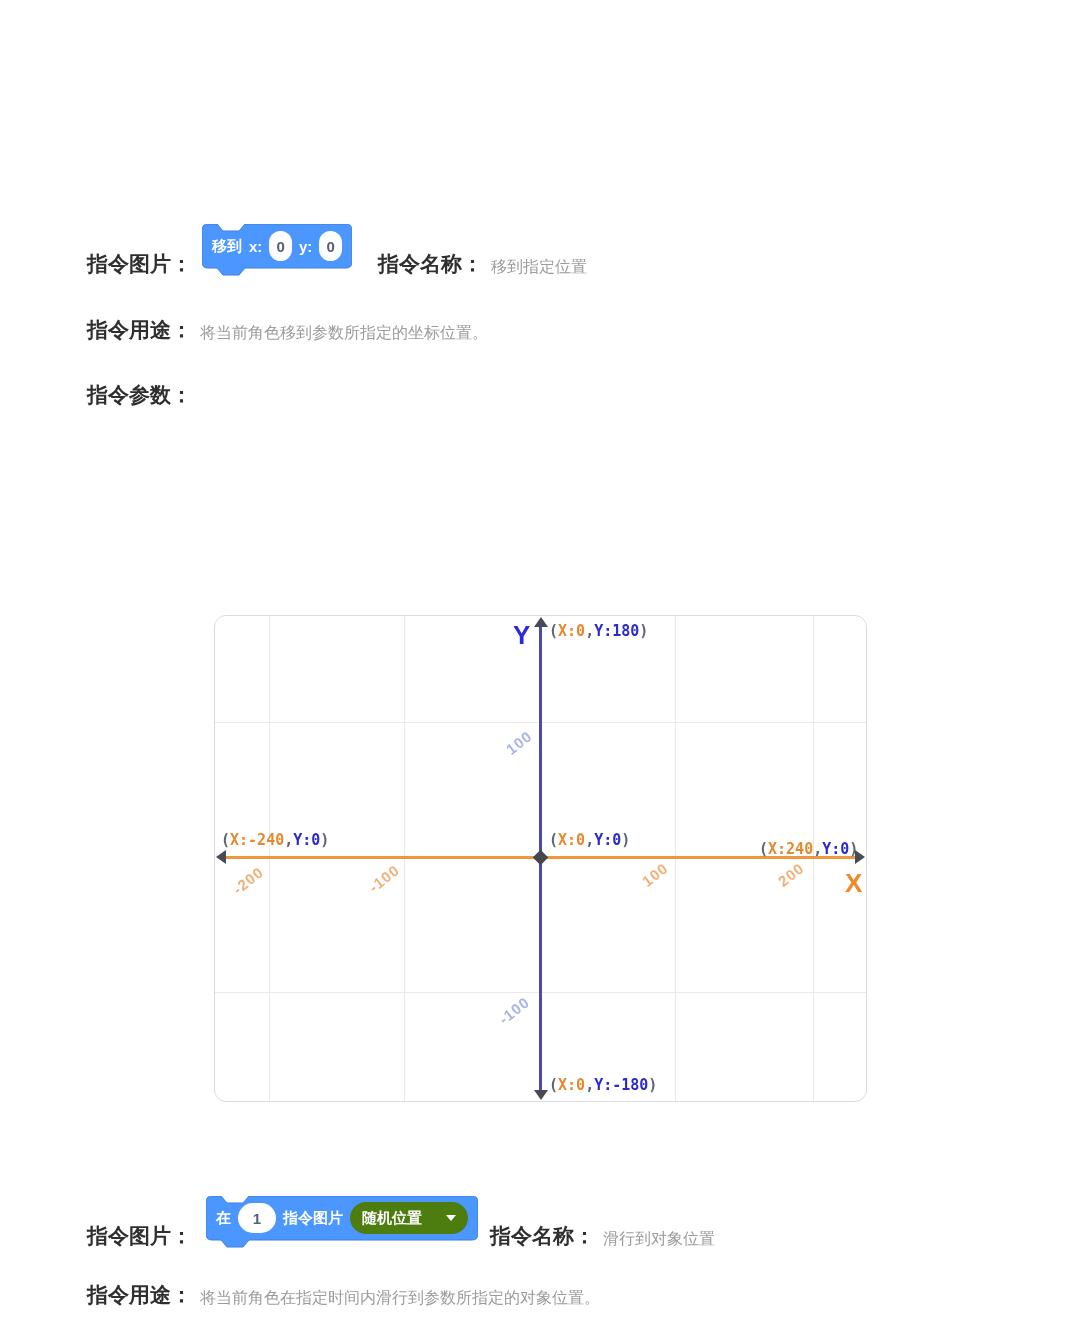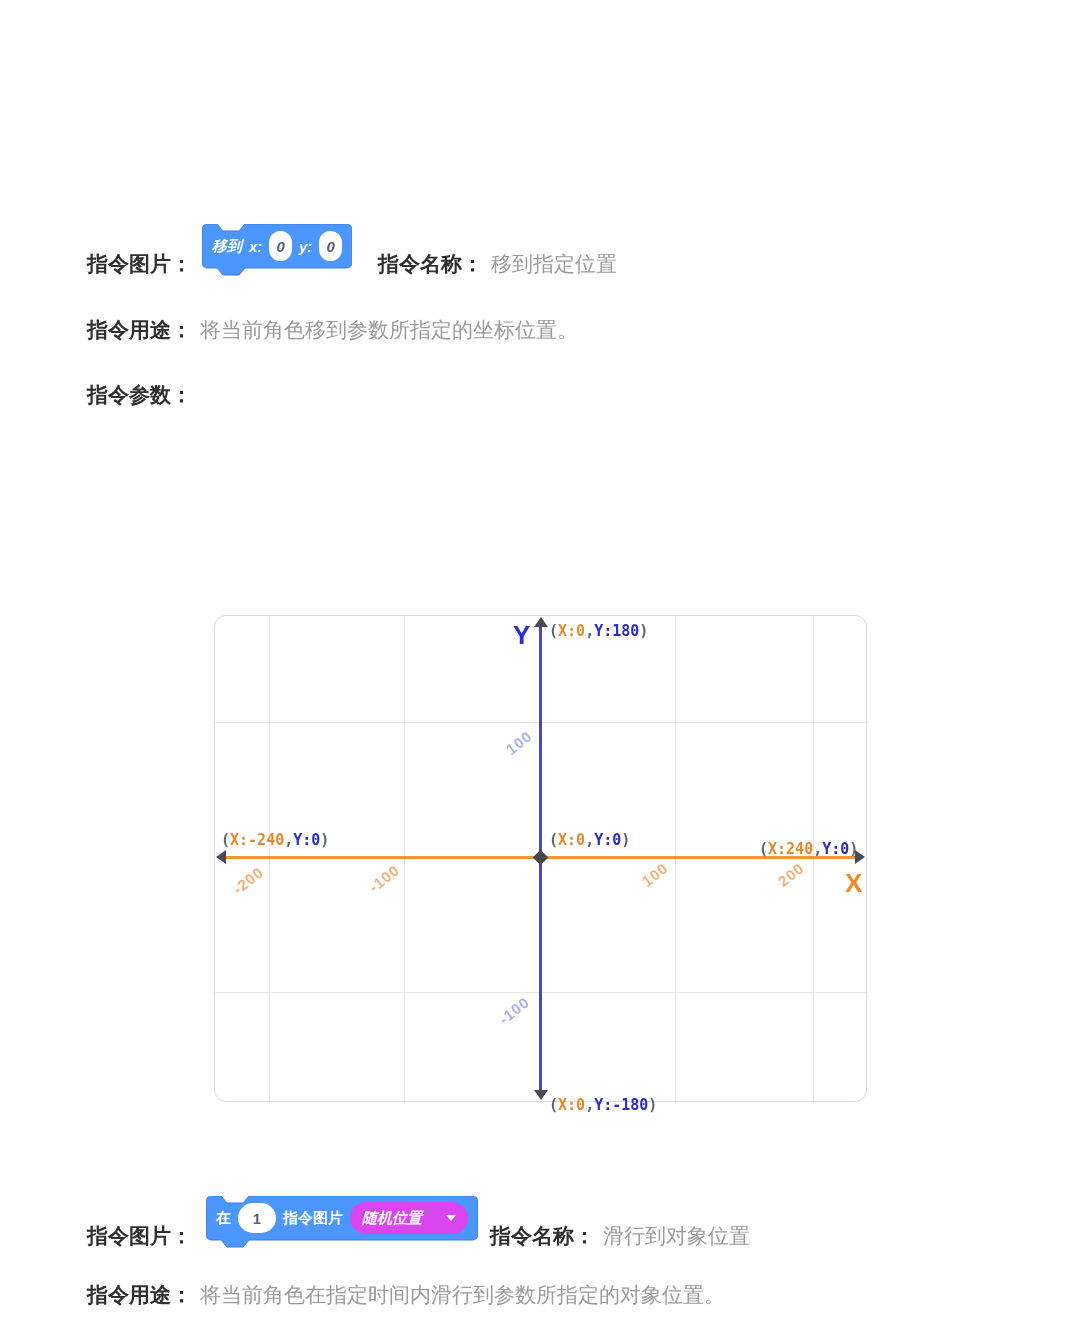--- a/index.html
+++ b/index.html
@@ -13,42 +13,42 @@
   
   .para {
     font-size:21px; line-height:38px; color:#9b9b9b; text-align:justify;
     letter-spacing:0.5px;
   }
   .para.stage { line-height:40px; }
 
   
   .row { display:flex; align-items:flex-end; }
   .lbl { font-size:21px; font-weight:bold; color:#2f2f2f; white-space:nowrap; }
-  .val { font-size:21px; color:#9b9b9b; white-space:nowrap; }
+  .val { font-size:16px; color:#9b9b9b; white-space:nowrap; }
 
   
   .sblock { position:relative; }
   .sblock svg { display:block; }
   .sblock .content {
     position:absolute; left:0; top:0; height:44px; width:100%;
     display:flex; align-items:center; justify-content:center; gap:7px;
     padding:0 10px;
   }
   .sblock .btxt { color:#ffffff; font-size:15px; font-weight:bold; white-space:nowrap; }
   .oval {
     background:#ffffff; border-radius:15px; height:30px;
     display:flex; align-items:center; justify-content:center;
     color:#575e75; font-size:15px; font-weight:bold;
   }
   .oval.w46 { width:46px; }
   .oval.w38 { width:38px; }
   .dropdown {
-    background:#d946ef; border-radius:16px; height:32px; padding:0 12px;
+    background:#4d7c0f; border-radius:16px; height:32px; padding:0 12px;
     display:flex; align-items:center; gap:24px;
-    color:#ffffff; font-size:15px; font-weight:bold; white-space:nowrap;font-style:italic;
+    color:#ffffff; font-size:15px; font-weight:bold; white-space:nowrap;
   }
   .caret {
     width:0; height:0; border-left:5px solid transparent;
     border-right:5px solid transparent; border-top:6px solid #ffffff;
   }
 
   
   .diagram {
     left:214px; top:615px; width:653px; height:487px;
     border:1px solid #d8dce2; border-radius:12px; background:#ffffff;
@@ -85,21 +85,21 @@
 </style>
 </head>
 <body>
 
 <div class="page">
 
 
   <div class="abs row" style="left:87px; top:224px; height:54px;">
     <span class="lbl">指令图片：</span>
     <span style="width:10px;"></span>
-    <span class="sblock" style="width:150px; height:54px;font-style:italic;">
+    <span class="sblock" style="width:150px; height:54px;">
       <svg width="150" height="54" viewBox="0 0 150 54">
         <path d="M6,0 H15 L21,7 H37 L43,0 H144 Q150,0 150,6 V38 Q150,44 144,44 H43 L37,51 H21 L15,44 H6 Q0,44 0,38 V6 Q0,0 6,0 Z" fill="#4C97FF" stroke="#3a7fe8" stroke-width="1"></path>
       </svg>
       <span class="content">
         <span class="btxt">移到</span>
         <span class="btxt">x:</span>
         <span class="oval w46">0</span>
         <span class="btxt">y:</span>
         <span class="oval w46">0</span>
       </span>
@@ -147,21 +147,21 @@
     </div>
     <div class="pt" style="left:6px; top:215px;">
       <span class="pn">(</span><span class="px">X:-240</span><span class="pn">,</span><span class="py">Y:0</span><span class="pn">)</span>
     </div>
     <div class="pt" style="left:334px; top:215px;">
       <span class="pn">(</span><span class="px">X:0</span><span class="pn">,</span><span class="py">Y:0</span><span class="pn">)</span>
     </div>
     <div class="pt" style="left:544px; top:215px;margin-top:9px;">
       <span class="pn">(</span><span class="px">X:240</span><span class="pn">,</span><span class="py">Y:0</span><span class="pn">)</span>
     </div>
-    <div class="pt" style="left:334px; top:480px;">
+    <div class="pt" style="left:334px; top:460px;">
       <span class="pn">(</span><span class="px">X:0</span><span class="pn">,</span><span class="py">Y:-180</span><span class="pn">)</span>
     </div>
 
     <div class="tick tb" style="left:290px; top:118px;">100</div>
     <div class="tick tb" style="left:282px; top:386px;">-100</div>
     <div class="tick to" style="left:16px;  top:256px;">-200</div>
     <div class="tick to" style="left:152px; top:254px;">-100</div>
     <div class="tick to" style="left:426px; top:250px;">100</div>
     <div class="tick to" style="left:562px; top:250px;">200</div>
   </div>

